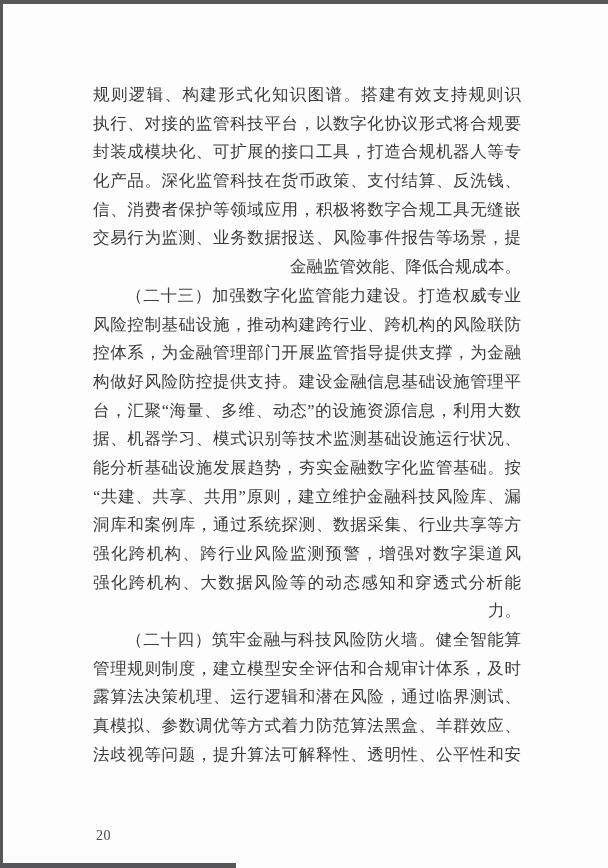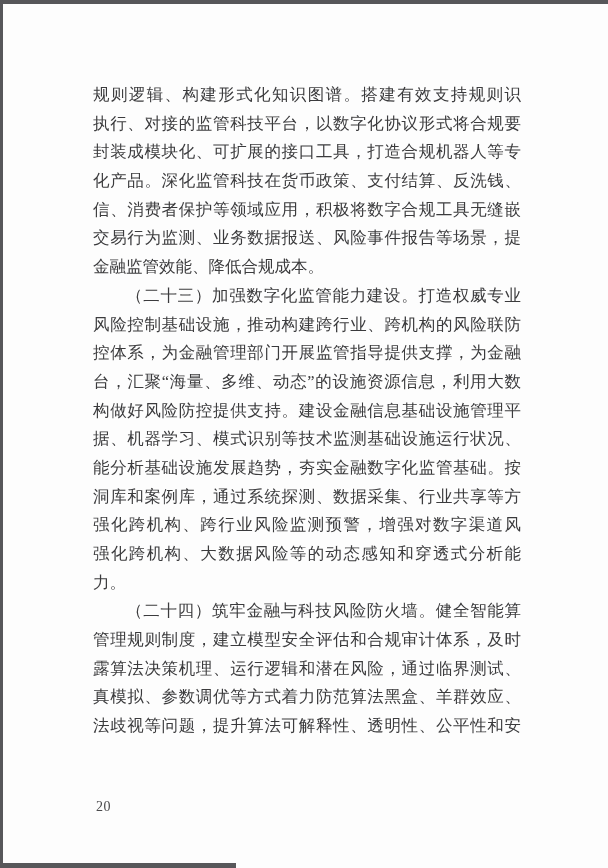--- a/index.html
+++ b/index.html
@@ -43,34 +43,34 @@
     color: #3b3b3d;
   }
   .para {
     margin: 0;
     padding: 0;
   }
   .line {
     height: 28.7px;
     line-height: 28.7px;
     font-size: 16.5px;
-    text-align: left;
+    text-align: right;
     overflow: hidden;
   }
   .line.just {
     text-align: justify;
     text-align-last: justify;
   }
   .line.indent {
     padding-left: 33px;
   }
   .page-number {
     position: absolute;
     left: 96px;
-    top: 798px;
+    top: 827px;
     font-size: 14px;
     line-height: 18px;
     color: #4a4a4c;
     letter-spacing: 0.5px;
   }
 </style>
 </head>
 <body>
 
 <div class="page">
@@ -85,24 +85,25 @@
         <div class="line just">封装成模块化、可扩展的接口工具，打造合规机器人等专业</div>
         <div class="line just">化产品。深化监管科技在货币政策、支付结算、反洗钱、征</div>
         <div class="line just">信、消费者保护等领域应用，积极将数字合规工具无缝嵌入</div>
         <div class="line just">交易行为监测、业务数据报送、风险事件报告等场景，提升</div>
         <div class="line">金融监管效能、降低合规成本。</div>
       </div>
       <div class="para">
         <div class="line just indent">（二十三）加强数字化监管能力建设。打造权威专业化</div>
         <div class="line just">风险控制基础设施，推动构建跨行业、跨机构的风险联防联</div>
         <div class="line just">控体系，为金融管理部门开展监管指导提供支撑，为金融机</div>
+        <div class="line just">构做好风险防控提供支持。建设金融信息基础设施管理平</div>
         <div class="line just">台，汇聚“海量、多维、动态”的设施资源信息，利用大数</div>
-        <div class="line just">构做好风险防控提供支持。建设金融信息基础设施管理平</div>
         <div class="line just">据、机器学习、模式识别等技术监测基础设施运行状况、智</div>
         <div class="line just">能分析基础设施发展趋势，夯实金融数字化监管基础。按照</div>
+        <div class="line just">“共建、共享、共用”原则，建立维护金融科技风险库、漏</div>
         <div class="line just">洞库和案例库，通过系统探测、数据采集、行业共享等方式</div>
         <div class="line just">强化跨机构、跨行业风险监测预警，增强对数字渠道风险、</div>
         <div class="line just">强化跨机构、大数据风险等的动态感知和穿透式分析能</div>
         <div class="line">力。</div>
       </div>
       <div class="para">
         <div class="line just indent">（二十四）筑牢金融与科技风险防火墙。健全智能算法</div>
         <div class="line just">管理规则制度，建立模型安全评估和合规审计体系，及时披</div>
         <div class="line just">露算法决策机理、运行逻辑和潜在风险，通过临界测试、仿</div>
         <div class="line just">真模拟、参数调优等方式着力防范算法黑盒、羊群效应、算</div>

